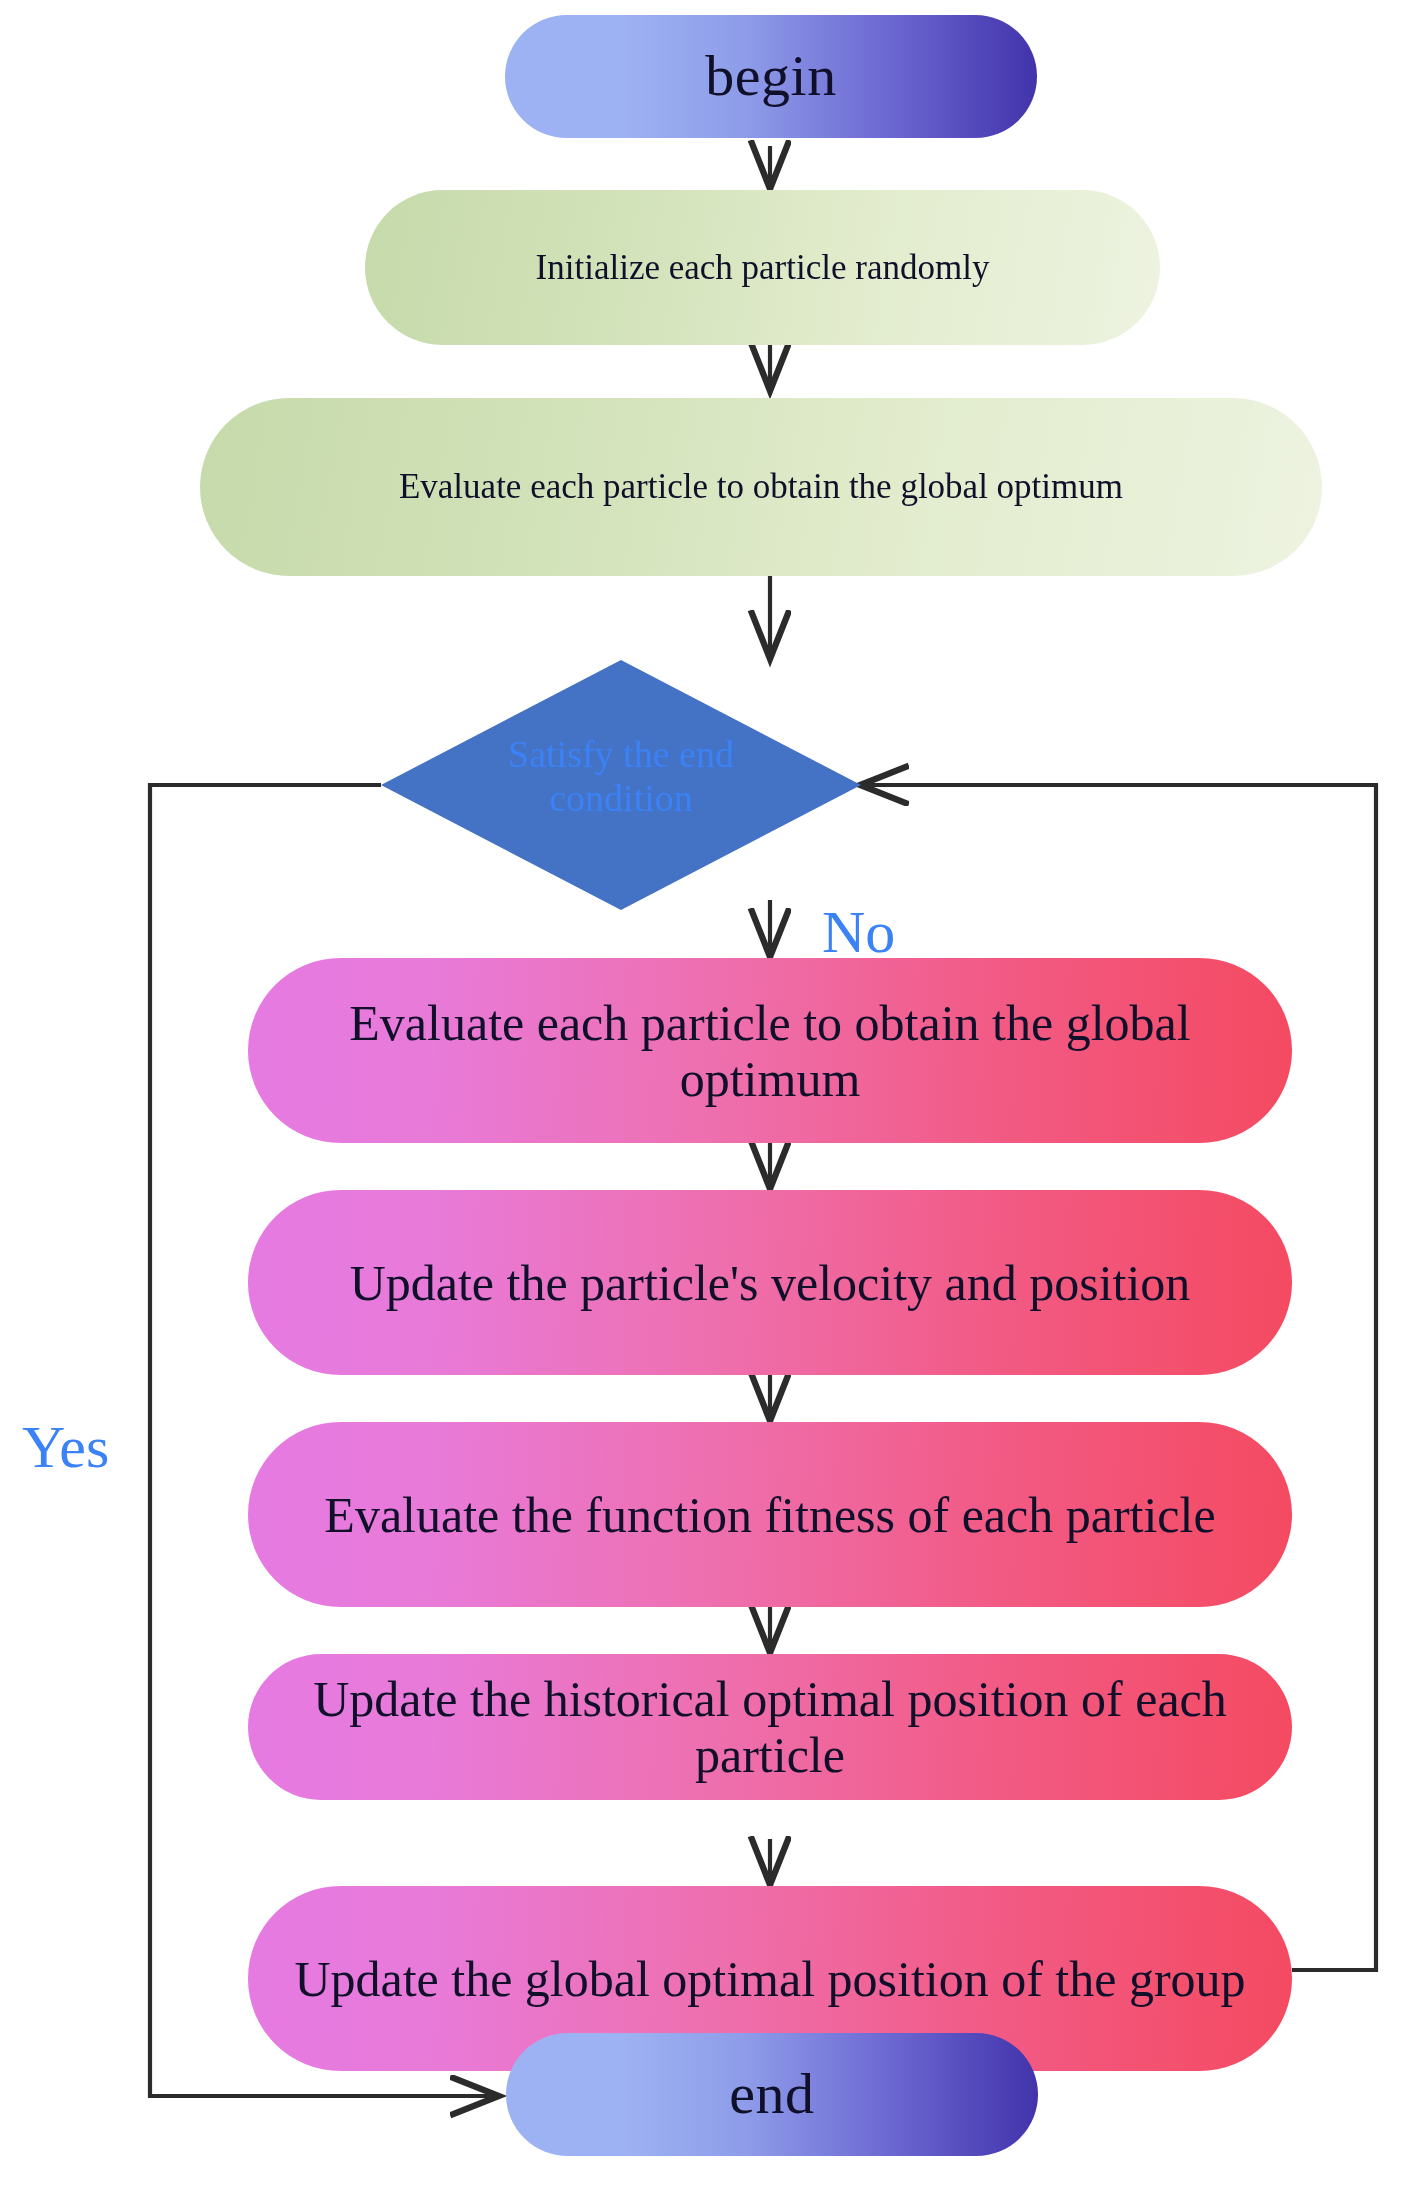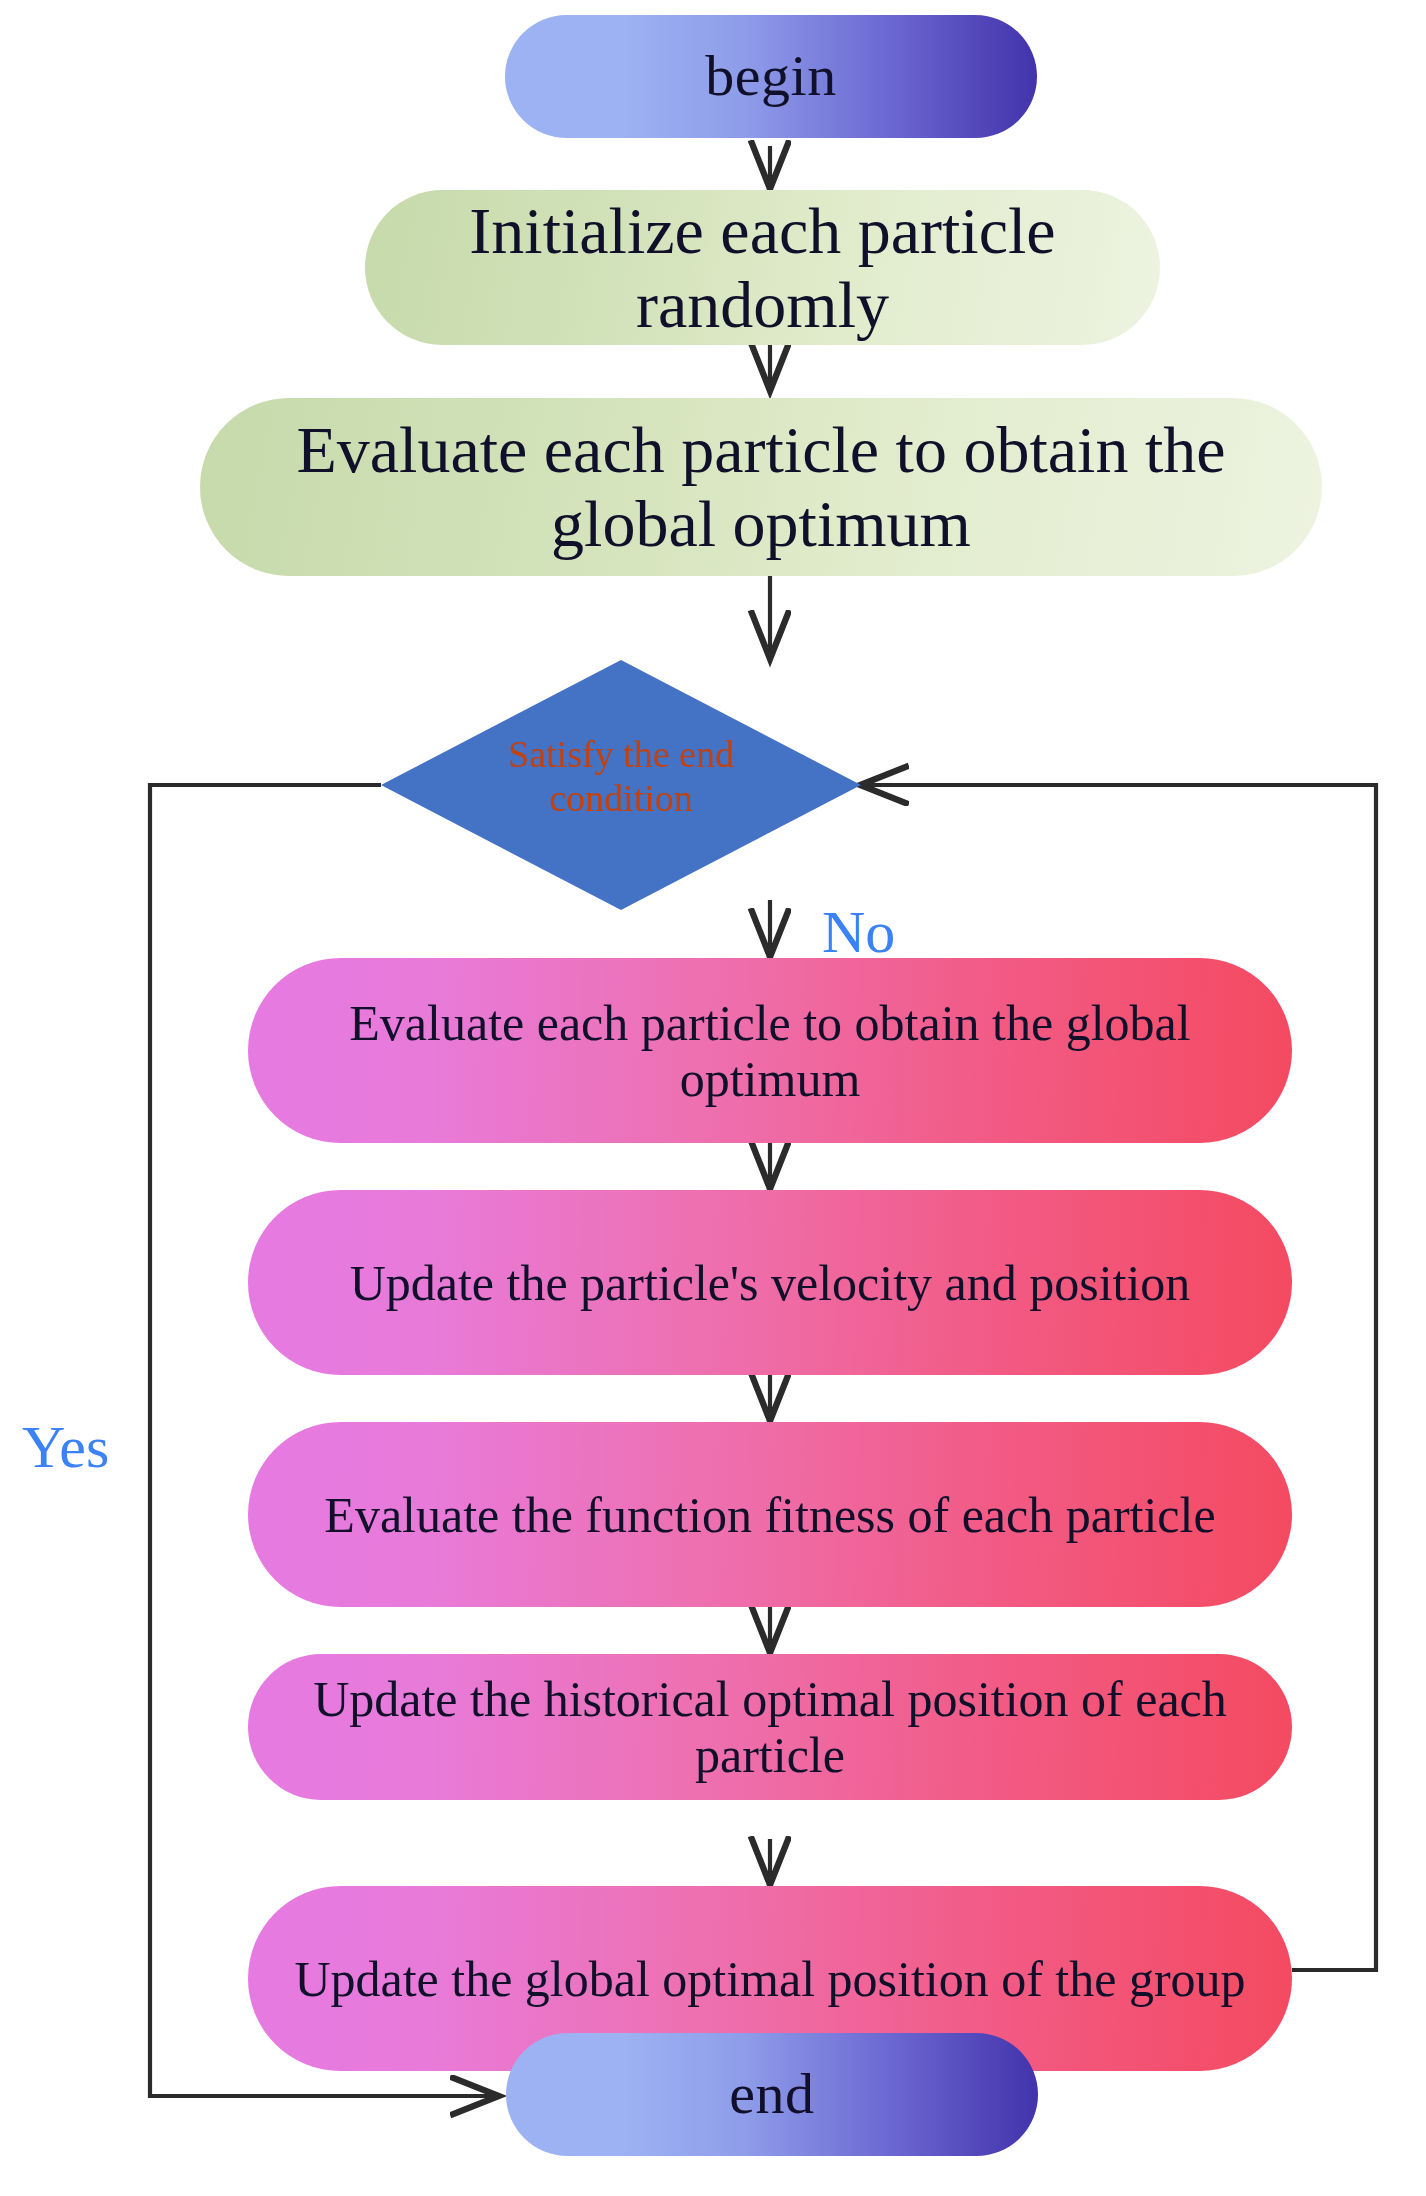--- a/index.html
+++ b/index.html
@@ -34,34 +34,34 @@
   .pill {
     border-radius: 999px;
   }
   .terminal {
     background: linear-gradient(90deg, #9db2f2 0%, #9db2f2 22%, #8e9ce9 45%, #6c68d2 72%, #4233ab 100%);
     font-size: 58px;
     letter-spacing: 0.5px;
   }
   .green {
     background: linear-gradient(100deg, #c6daab 0%, #d2e2b9 32%, #e2eccd 62%, #edf3e0 100%);
-    font-size: 66px;
+    font-size: 35px;
   }
   .pink {
     background: linear-gradient(92deg, #e57ae2 0%, #e87ad8 18%, #ee6fae 45%, #f25a84 72%, #f44a61 100%);
     font-size: 50px;
   }
   .decision {
     position: absolute;
     z-index: 3;
     display: flex;
     align-items: center;
     justify-content: center;
     text-align: center;
-    color: #c2410c;
+    color: #3b82f6;
     font-size: 38px;
     line-height: 1.15;
   }
   .decision .dia-shape {
     position: absolute;
     inset: 0;
     background: #4472c4;
     -webkit-clip-path: polygon(50% 0%, 100% 50%, 50% 100%, 0% 50%);
     clip-path: polygon(50% 0%, 100% 50%, 50% 100%, 0% 50%);
     z-index: 0;

